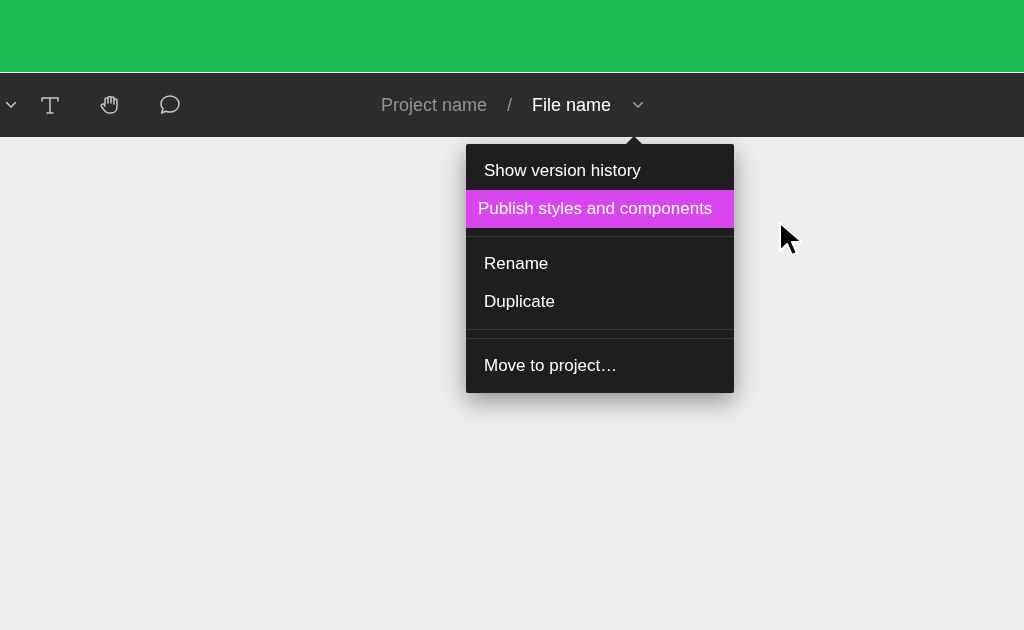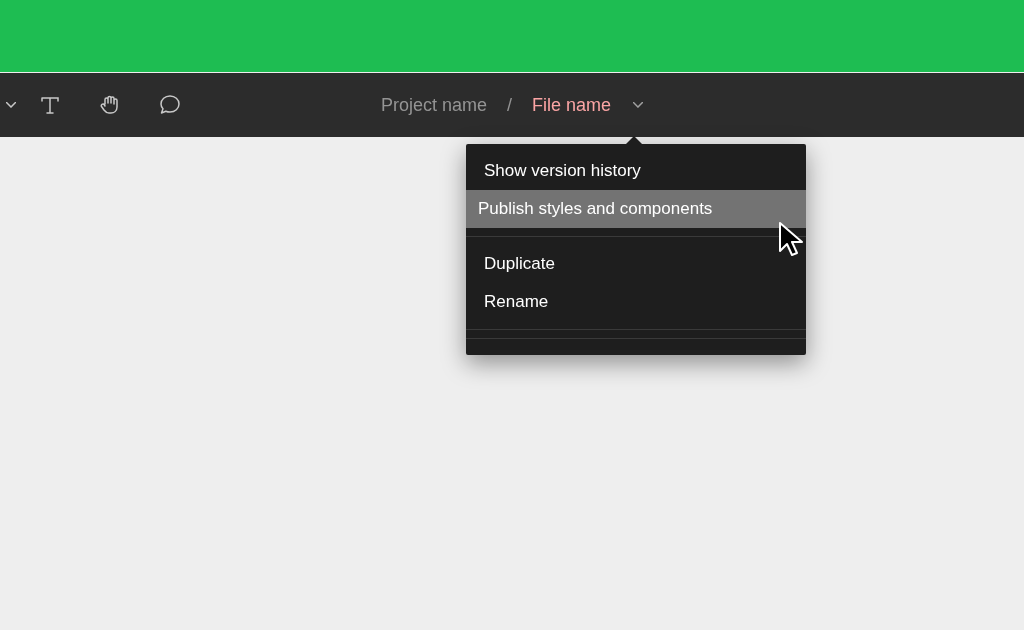--- a/index.html
+++ b/index.html
@@ -62,32 +62,32 @@
       color: #fff;
       font-size: 18px;
     }
     .title-project {
       color: #949494;
     }
     .title-sep {
       color: #949494;
     }
     .title-file {
-      color: #fca5a5;
+      color: #ffffff;
     }
     .title-chevron {
       margin-left: 2px;
       display: inline-flex;
       align-items: center;
     }
     .dropdown {
       position: absolute;
       top: 144px;
       left: 466px;
-      width: 340px;
+      width: 268px;
       background: #1e1e1e;
       border-radius: 2px;
       color: #fff;
       box-shadow: 0 8px 24px rgba(0,0,0,0.4);
       padding: 8px 0;
     }
     .dropdown-arrow {
       position: absolute;
       top: -8px;
       left: 160px;
@@ -101,21 +101,21 @@
       display: flex;
       align-items: center;
       justify-content: space-between;
       height: 38px;
       padding: 0 18px;
       font-size: 17px;
       font-weight: 400;
       cursor: pointer;
     }
     .menu-item.selected {
-      background: #737373;
+      background: #d946ef;
       padding-left: 12px;
     }
     .menu-shortcut {
       color: #bbbbbb;
       font-size: 15px;
       letter-spacing: 1px;
     }
     .menu-separator {
       height: 1px;
       background: #3a3a3a;
@@ -176,30 +176,33 @@
   <div class="menu-item">
     <span>Show version history</span>
   </div>
   <div class="menu-item selected">
     <span>Publish styles and components</span>
   </div>
 
   <div class="menu-separator"></div>
 
   <div class="menu-item">
+    <span>Rename</span>
+  </div>
+  <div class="menu-item">
     <span>Duplicate</span>
   </div>
-  <div class="menu-item">
-    <span>Rename</span>
-  </div>
 
   <div class="menu-separator"></div>
 
 
   <div class="menu-separator"></div>
 
+  <div class="menu-item">
+    <span>Move to project…</span>
+  </div>
 </div>
 
 <div class="cursor">
   <svg width="28" height="40" viewBox="0 0 28 40">
     <path d="M2 2 L2 30 L9 23 L14 34 L19 32 L14 21 L24 21 Z" fill="#000000" stroke="#ffffff" stroke-width="2" stroke-linejoin="round"></path>
   </svg>
 </div>
 
 </body></html>

